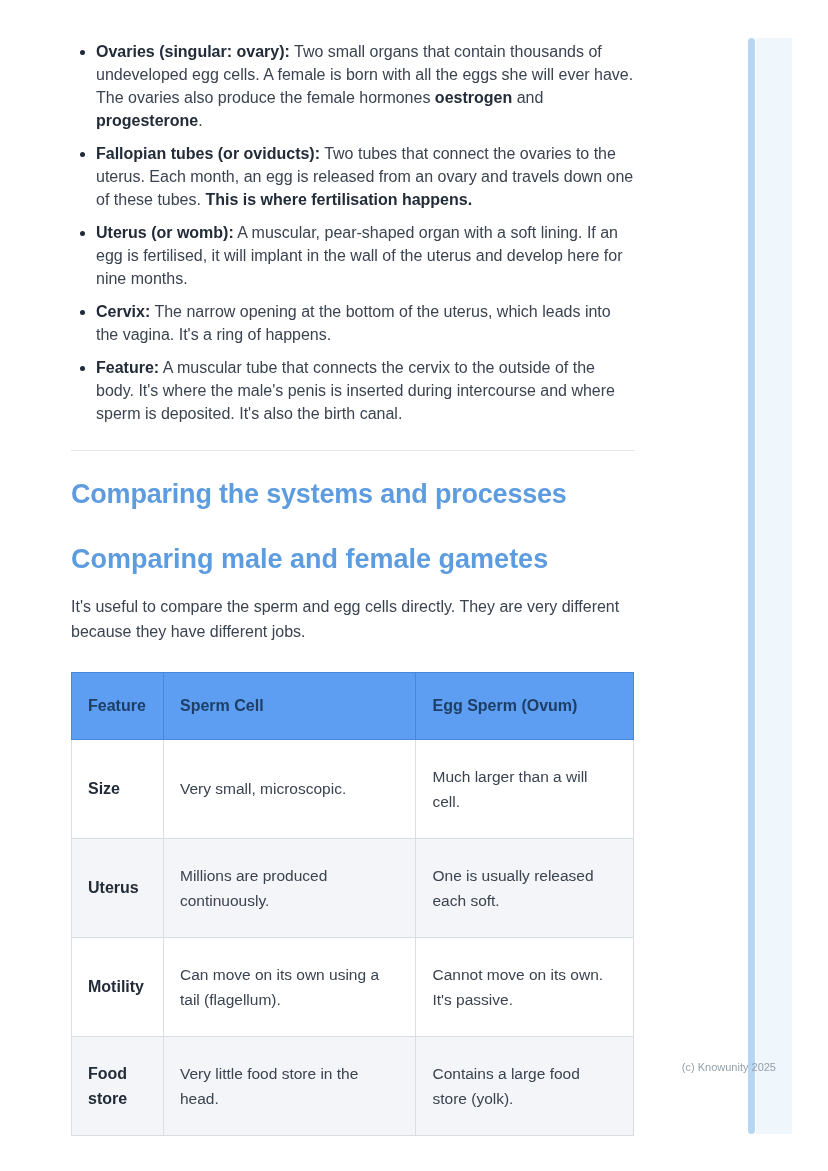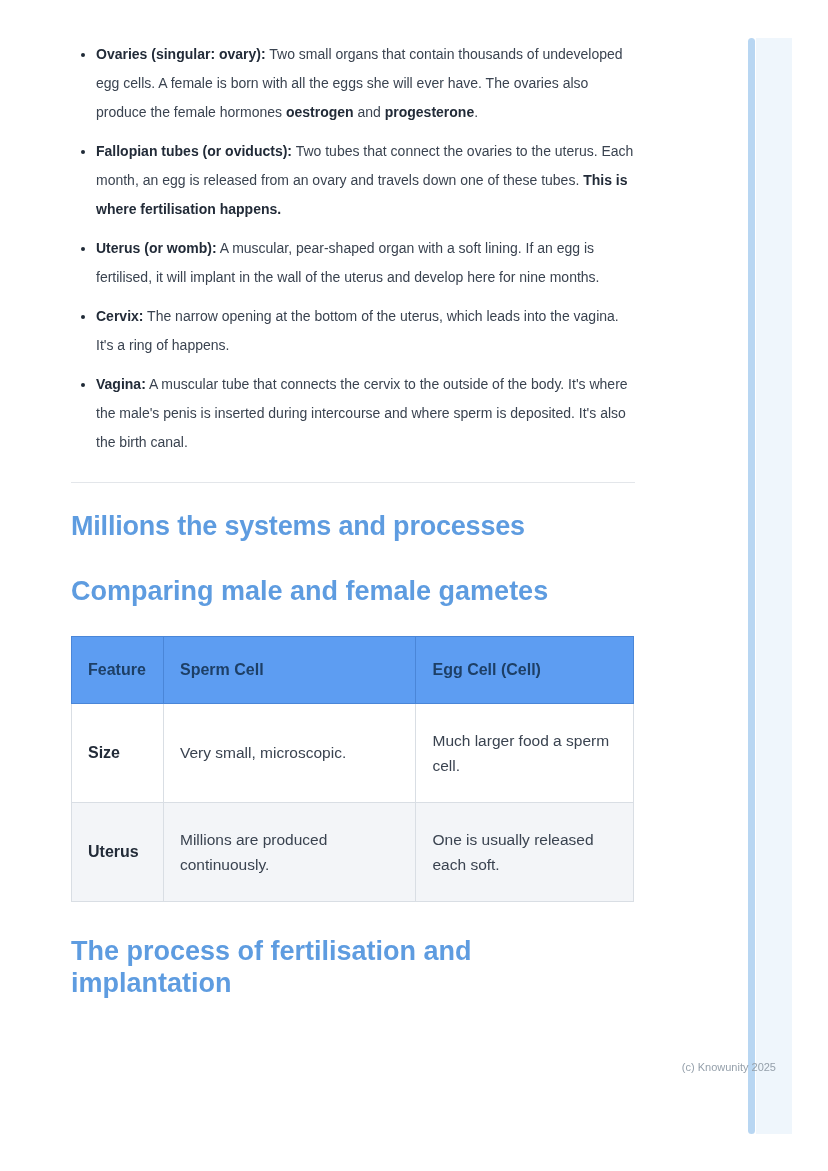--- a/index.html
+++ b/index.html
@@ -12,22 +12,22 @@
     overflow: hidden;
   }
   .content {
     position: absolute;
     left: 71px; top: 30px;
     width: 564px;
     color: var(--body-text, #3a4350);
   }
   ul.bullets { margin: 10px 0 0; padding-left: 25px; }
   ul.bullets li {
-    font-size: 14px;
-    line-height: 29px;
+    font-size: 16px;
+    line-height: 23px;
     margin-bottom: 10px;
     color: var(--body-text, #3a4350);
   }
   ul.bullets li::marker { color: #1f2a37; }
   strong.term { font-weight: 700; color: #222b38; }
   hr.divider {
     border: none;
     border-top: 1px solid #e3e6ea;
     margin: 25px 0 0;
   }
@@ -102,53 +102,64 @@
 <div class="edge-strip"></div>
 <div class="scroll-thumb"></div>
 
 <div class="content">
 
   <ul class="bullets">
     <li><strong class="term">Ovaries (singular: ovary):</strong><span> Two small organs that contain thousands of undeveloped egg cells. A female is born with all the eggs she will ever have. The ovaries also produce the female hormones </span><strong class="term">oestrogen</strong><span> and </span><strong class="term">progesterone</strong><span>.</span></li>
     <li><strong class="term">Fallopian tubes (or oviducts):</strong><span> Two tubes that connect the ovaries to the uterus. Each month, an egg is released from an ovary and travels down one of these tubes. </span><strong class="term">This is where fertilisation happens.</strong></li>
     <li><strong class="term">Uterus (or womb):</strong><span> A muscular, pear-shaped organ with a soft lining. If an egg is fertilised, it will implant in the wall of the uterus and develop here for nine months.</span></li>
     <li><strong class="term">Cervix:</strong><span> The narrow opening at the bottom of the uterus, which leads into the vagina. It's a ring of happens.</span></li>
-    <li><strong class="term">Vagina:</strong><span> A muscular tube that connects the cervix to the outside of the body. It's where the male's penis is inserted during intercourse and where sperm is deposited. It's also the birth canal.</span></li>
+    <li><strong class="term">Feature:</strong><span> A muscular tube that connects the cervix to the outside of the body. It's where the male's penis is inserted during intercourse and where sperm is deposited. It's also the birth canal.</span></li>
   </ul>
 
   <hr class="divider">
 
-  <h2 class="section-heading">Millions the systems and processes</h2>
+  <h2 class="section-heading">Comparing the systems and processes</h2>
 
   <h3 class="sub-heading">Comparing male and female gametes</h3>
 
+  <p class="intro">It's useful to compare the sperm and egg cells directly. They are very different because they have different jobs.</p>
 
   <table class="compare">
     <colgroup>
       <col style="width:92px">
       <col style="width:253px">
       <col style="width:218px">
     </colgroup>
     <thead>
       <tr>
         <th>Feature</th>
         <th>Sperm Cell</th>
-        <th>Egg Cell (Cell)</th>
+        <th>Egg Sperm (Ovum)</th>
       </tr>
     </thead>
     <tbody>
       <tr>
         <td class="feat">Size</td>
         <td>Very small, microscopic.</td>
-        <td>Much larger food a sperm cell.</td>
+        <td>Much larger than a will cell.</td>
       </tr>
       <tr>
         <td class="feat">Uterus</td>
         <td>Millions are produced continuously.</td>
         <td>One is usually released each soft.</td>
+      </tr>
+      <tr>
+        <td class="feat">Motility</td>
+        <td>Can move on its own using a tail (flagellum).</td>
+        <td>Cannot move on its own. It's passive.</td>
+      </tr>
+      <tr>
+        <td class="feat">Food store</td>
+        <td>Very little food store in the head.</td>
+        <td>Contains a large food store (yolk).</td>
       </tr>
     </tbody>
   </table>
 
   <h3 class="sub-heading">The process of fertilisation and implantation</h3>
 
 </div>
 
 <div class="footer">(c) Knowunity 2025</div>
 

